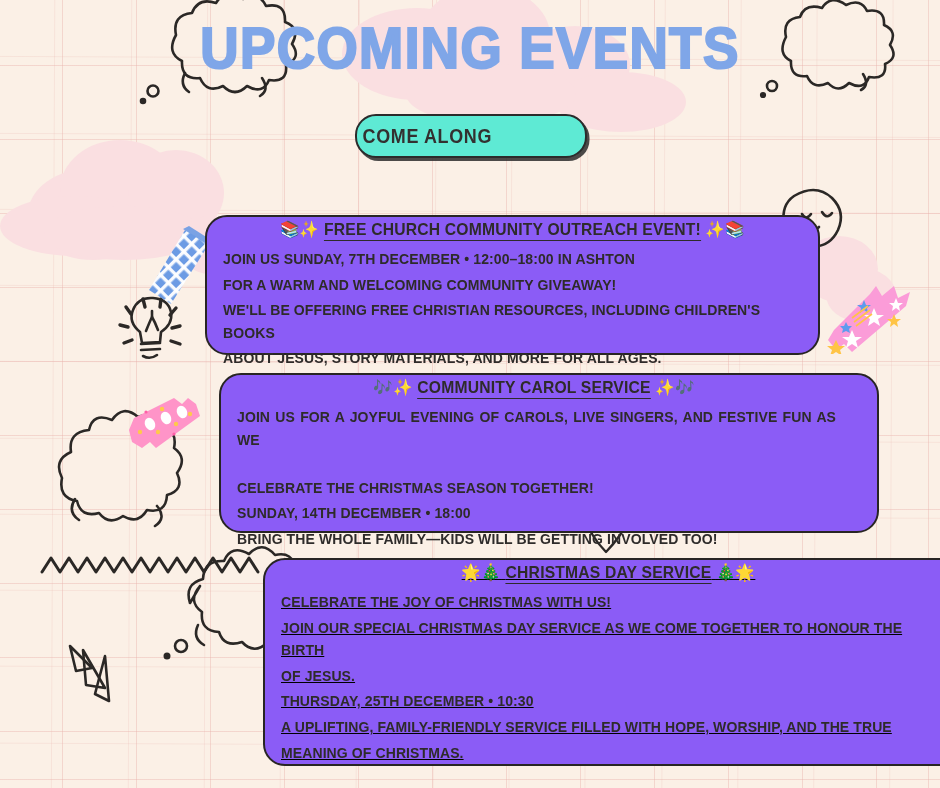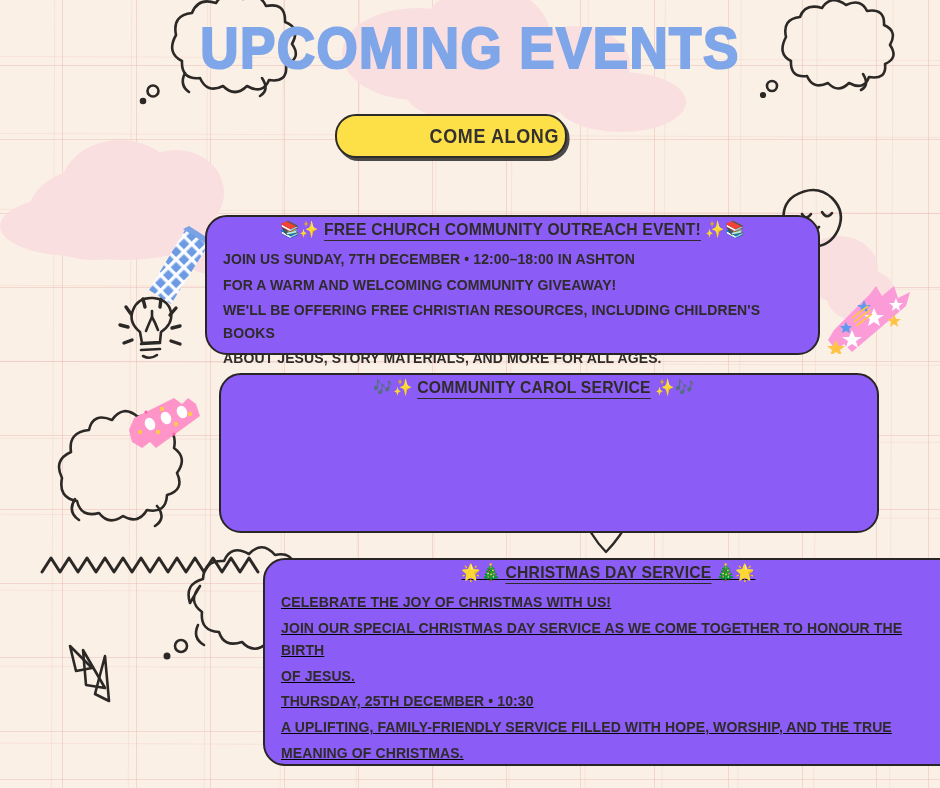--- a/index.html
+++ b/index.html
@@ -55,26 +55,26 @@
     transform:scaleX(.93);
     line-height:1;
     text-transform:uppercase;
     -webkit-text-stroke:2.2px #7FA6E8;
     z-index:6;
   }
 
   
   #badge {
     position:absolute;
-    left:335px; top:114px;
+    left:355px; top:114px;
     width:228px; height:40px;
     border:2.6px solid #2B2B2B;
     border-radius:21px;
-    background:#fde047;
-    display:flex; align-items:center; justify-content:flex-end;
+    background:#5eead4;
+    display:flex; align-items:center; justify-content:flex-start;
     box-shadow:2.5px 3px 0 rgba(43,43,43,.85);
     z-index:7;
   }
   #badge .badge-label {
     font-size:19.5px; font-weight:bold;
     letter-spacing:.7px;
     color:#333030;
     transform:scaleX(.92);
     text-transform:uppercase;
   }
@@ -291,20 +291,26 @@
       <p>about Jesus, story materials, and more for all ages.</p>
     </div>
   </div>
 
   <div class="card" id="card2">
     <div class="card-title">
       <span class="emoji">🎶✨</span>
       <span class="t-underline">Community Carol Service</span>
       <span class="emoji">✨🎶</span>
     </div>
+    <div class="card-body">
+      <p class="justify">Join us for a joyful evening of carols, live singers, and festive fun as we</p>
+      <p>celebrate the Christmas season together!</p>
+      <p>Sunday, 14th December • 18:00</p>
+      <p>Bring the whole family—kids will be getting involved too!</p>
+    </div>
   </div>
 
   <div class="card" id="card3">
     <div class="card-title">
       <span class="emoji">🌟🎄</span>
       <span class="t-underline">Christmas Day Service</span>
       <span class="emoji">🎄🌟</span>
     </div>
     <div class="card-body">
       <p>Celebrate the joy of Christmas with us!</p>

